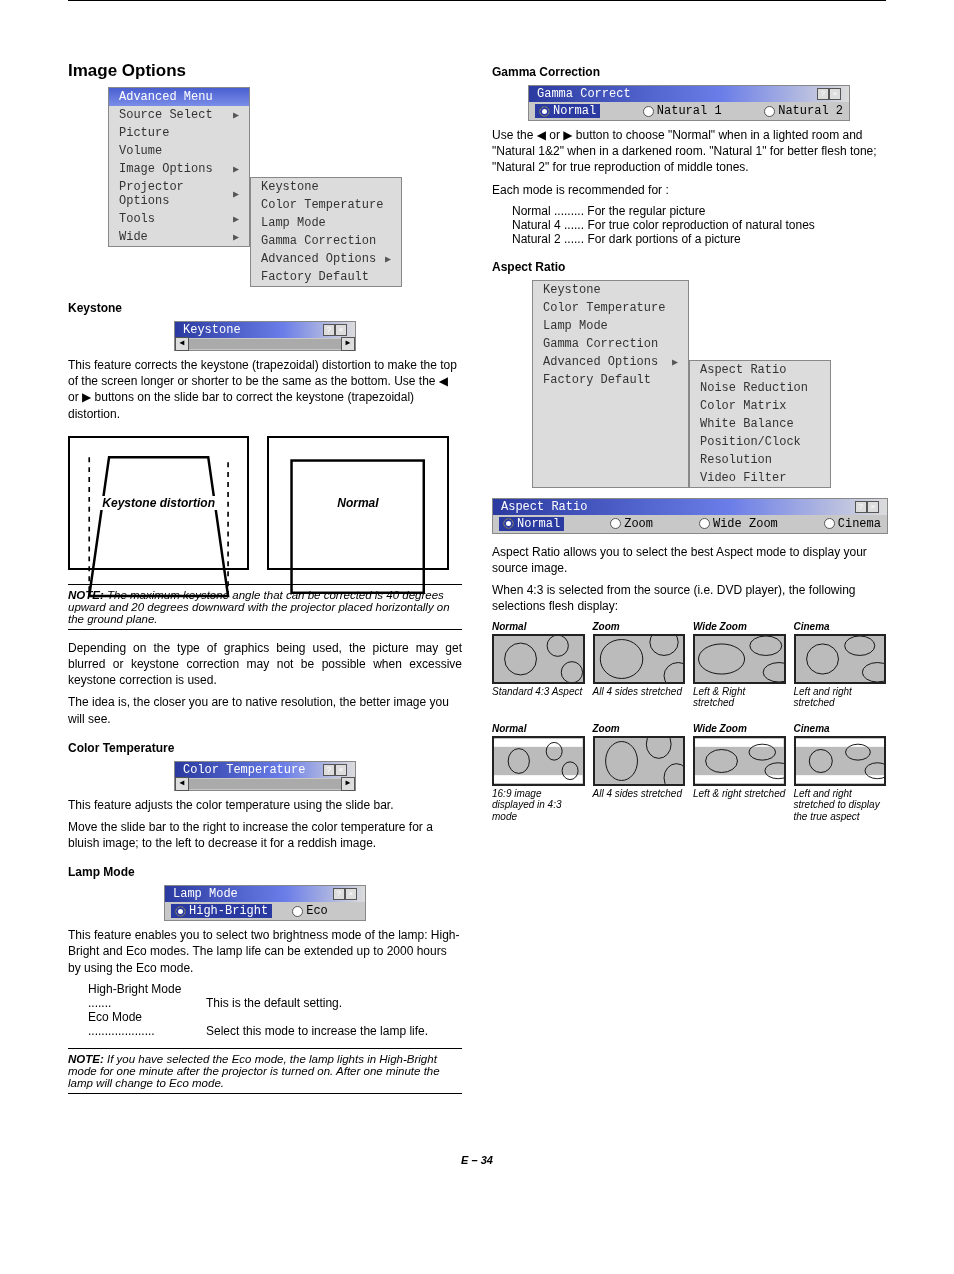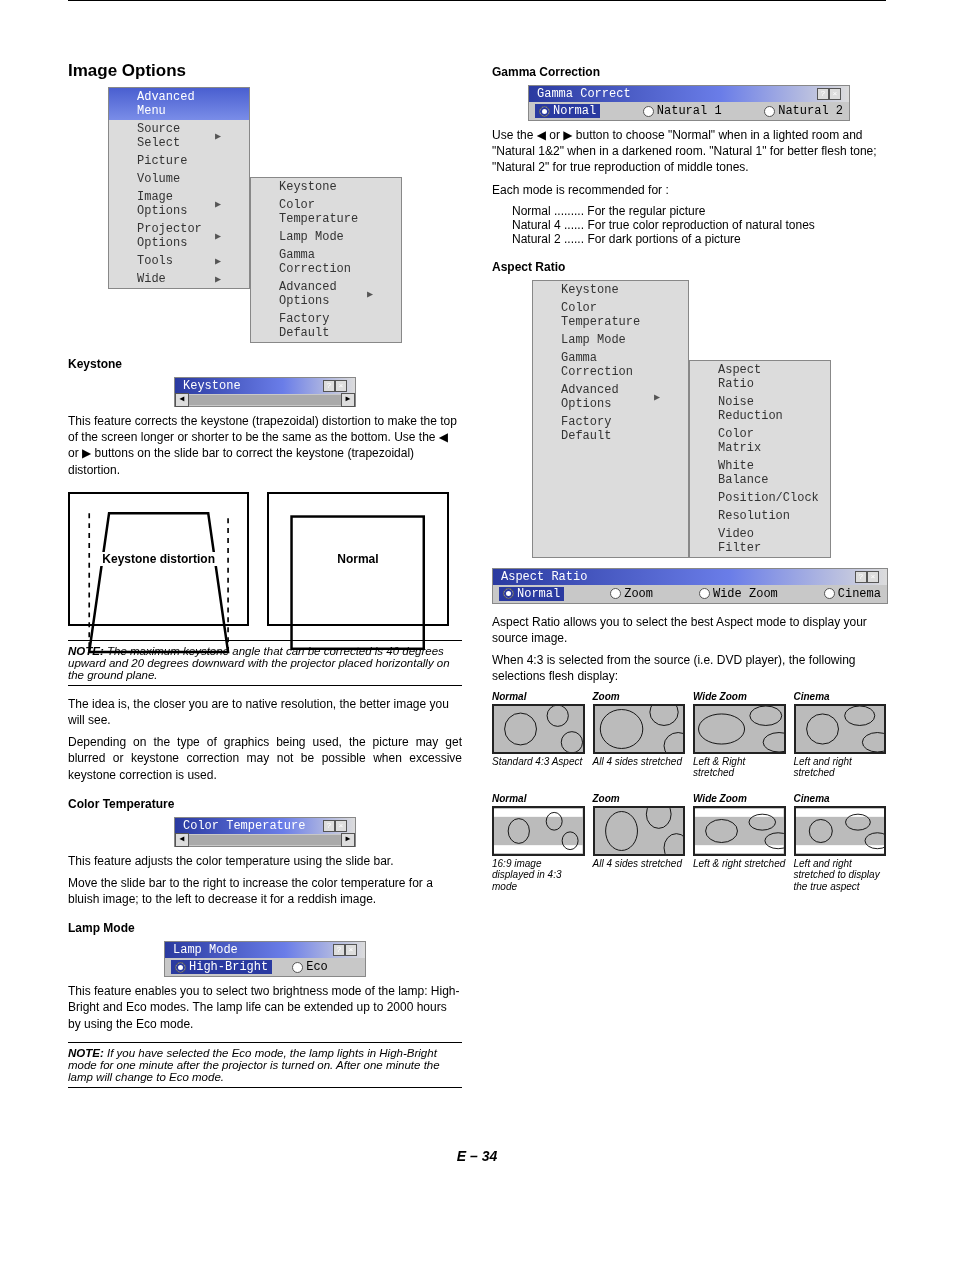--- a/index.html
+++ b/index.html
@@ -3,47 +3,47 @@
 <meta charset="utf-8">
 <style>
 body{font-family:Arial,Helvetica,sans-serif;background:#fff;margin:0;padding:0;width:954px}
 .page{padding:60px 68px 30px 68px;display:flex;gap:30px}
 .col{flex:1}
 .hr{border-top:1px solid #000;margin:0 68px 0 68px}
 h2{font-size:17px;margin:0 0 6px 0;font-weight:900}
 h4{font-size:12px;margin:14px 0 6px 0;font-weight:bold}
 p{font-size:12px;margin:6px 0;line-height:1.35}
 .menu{border:1px solid #888;background:#dcdcdc;font-family:"Courier New",monospace;font-size:12px;color:#333}
-.menu-row{padding:2px 28px;display:flex;justify-content:space-between;align-items:center}
+.menu-row{padding:2px 10px;display:flex;justify-content:space-between;align-items:center}
 .menu-sel{background:linear-gradient(#4a5fd0,#7a8de8);color:#fff}
 .arrow{font-size:10px;color:#555}
 .menus-wrap{display:flex;align-items:flex-start;margin-left:40px}
 .submenu{margin-top:90px}
 .dlg{border:1px solid #888;background:#dcdcdc;font-family:"Courier New",monospace;font-size:12px}
 .dlg-title{background:linear-gradient(90deg,#2a3aa0 0%,#6a7de8 60%,#dcdcdc 100%);color:#fff;padding:1px 8px;display:flex;justify-content:space-between;align-items:center}
 .dlg-body{background:#c8c8c8;padding:2px 6px;display:flex;gap:20px;align-items:center}
 .radio{display:inline-flex;align-items:center;gap:3px}
 .radio .dot{width:9px;height:9px;border:1px solid #555;border-radius:50%;background:#fff;display:inline-block}
 .radio.sel{background:#2a3aa0;color:#fff;padding:0 4px}
 .radio.sel .dot{background:#fff;box-shadow:inset 0 0 0 2px #2a3aa0}
 .btns{display:flex;gap:0}
 .tb{border:1px solid #555;width:10px;height:10px;background:#ddd;font-size:8px;text-align:center;line-height:10px}
 .scrollbar{display:flex;background:#c8c8c8;height:12px;align-items:center}
 .sbt{width:12px;height:12px;border:1px solid #555;background:#ddd;font-size:8px;text-align:center;line-height:10px}
 .sbtrack{flex:1;background:#aaa;height:10px}
 .note{font-style:italic;font-size:11.5px;border-top:1px solid #000;border-bottom:1px solid #000;padding:4px 0;margin:10px 0}
 .diagrams{display:flex;gap:18px;margin:14px 0}
-.dbox{border:2px solid #000;width:45%;height:130px;display:flex;align-items:center;justify-content:center;position:relative;font-weight:bold;font-size:12px}
+.dbox{border:2px solid #000;width:45%;height:130px;display:flex;align-items:center;justify-content:center;position:relative;font-style:italic;font-weight:bold;font-size:12px}
 svg{display:block}
 .aspect-row{display:flex;gap:8px;margin:6px 0 14px 0}
 .aspect-item{flex:1;font-size:10px}
 .aspect-label-top{font-style:italic;font-weight:bold;margin-bottom:2px}
 .aspect-box{border:2px solid #222;background:#bbb;height:46px;position:relative;overflow:hidden}
 .aspect-label-bot{font-style:italic;font-weight:normal;margin-top:2px;line-height:1.15}
-.footer{text-align:center;font-weight:bold;font-style:italic;font-size:14px;margin:20px 0}
+.footer{text-align:center;font-weight:bold;font-style:italic;font-size:11px;margin:20px 0}
 .mode-list{font-size:12px;margin:4px 0 4px 20px}
 .mode-list span{display:inline-block}
 .ml-label{width:118px}
 </style>
 </head>
 <body>
 
 <div class="hr"></div>
 <div class="page">
 <div class="col">
@@ -130,22 +130,22 @@
     <div class="dbox">
       <svg style="position:absolute;inset:6px" viewBox="0 0 100 100" preserveAspectRatio="none">
         <rect x="10" y="10" width="80" height="80" fill="none" stroke="#000" stroke-width="1.5"></rect>
       </svg>
       <span style="background:#fff;padding:0 4px;z-index:1">Normal</span>
     </div>
   </div>
 
   <div class="note"><b>NOTE:</b> <i>The maximum keystone angle that can be corrected is 40 degrees upward and 20 degrees downward with the projector placed horizontally on the ground plane.</i></div>
 
+  <p style="text-align:justify">Depending on the type of graphics being used, the picture may get blurred or keystone correction may not be possible when excessive keystone correction is used.</p>
   <p>The idea is, the closer you are to native resolution, the better image you will see.</p>
-  <p style="text-align:justify">Depending on the type of graphics being used, the picture may get blurred or keystone correction may not be possible when excessive keystone correction is used.</p>
 
   <h4>Color Temperature</h4>
   <div class="dlg" style="margin:0 auto;width:180px">
     <div class="dlg-title">
           <span>Color Temperature</span>
           <span class="btns">
             <span class="tb">?</span>
             <span class="tb">×</span>
           </span>
         </div>
@@ -172,20 +172,24 @@
             <span class="dot"></span>
             <span>High-Bright</span>
           </span>
       <span class="radio">
             <span class="dot"></span>
             <span>Eco</span>
           </span>
     </div>
   </div>
   <p>This feature enables you to select two brightness mode of the lamp: High-Bright and Eco modes. The lamp life can be extended up to 2000 hours by using the Eco mode.</p>
+  <div class="mode-list">
+    <div><span class="ml-label">High-Bright Mode .......</span><span>This is the default setting.</span></div>
+    <div><span class="ml-label">Eco Mode ....................</span><span>Select this mode to increase the lamp life.</span></div>
+  </div>
   <div class="note"><b>NOTE:</b> <i>If you have selected the Eco mode, the lamp lights in High-Bright mode for one minute after the projector is turned on. After one minute the lamp will change to Eco mode.</i></div>
 </div>
 
 <div class="col">
   <h4 style="margin-top:4px">Gamma Correction</h4>
   <div class="dlg" style="margin:0 auto;width:320px">
     <div class="dlg-title">
           <span>Gamma Correct</span>
           <span class="btns">
             <span class="tb">?</span>

